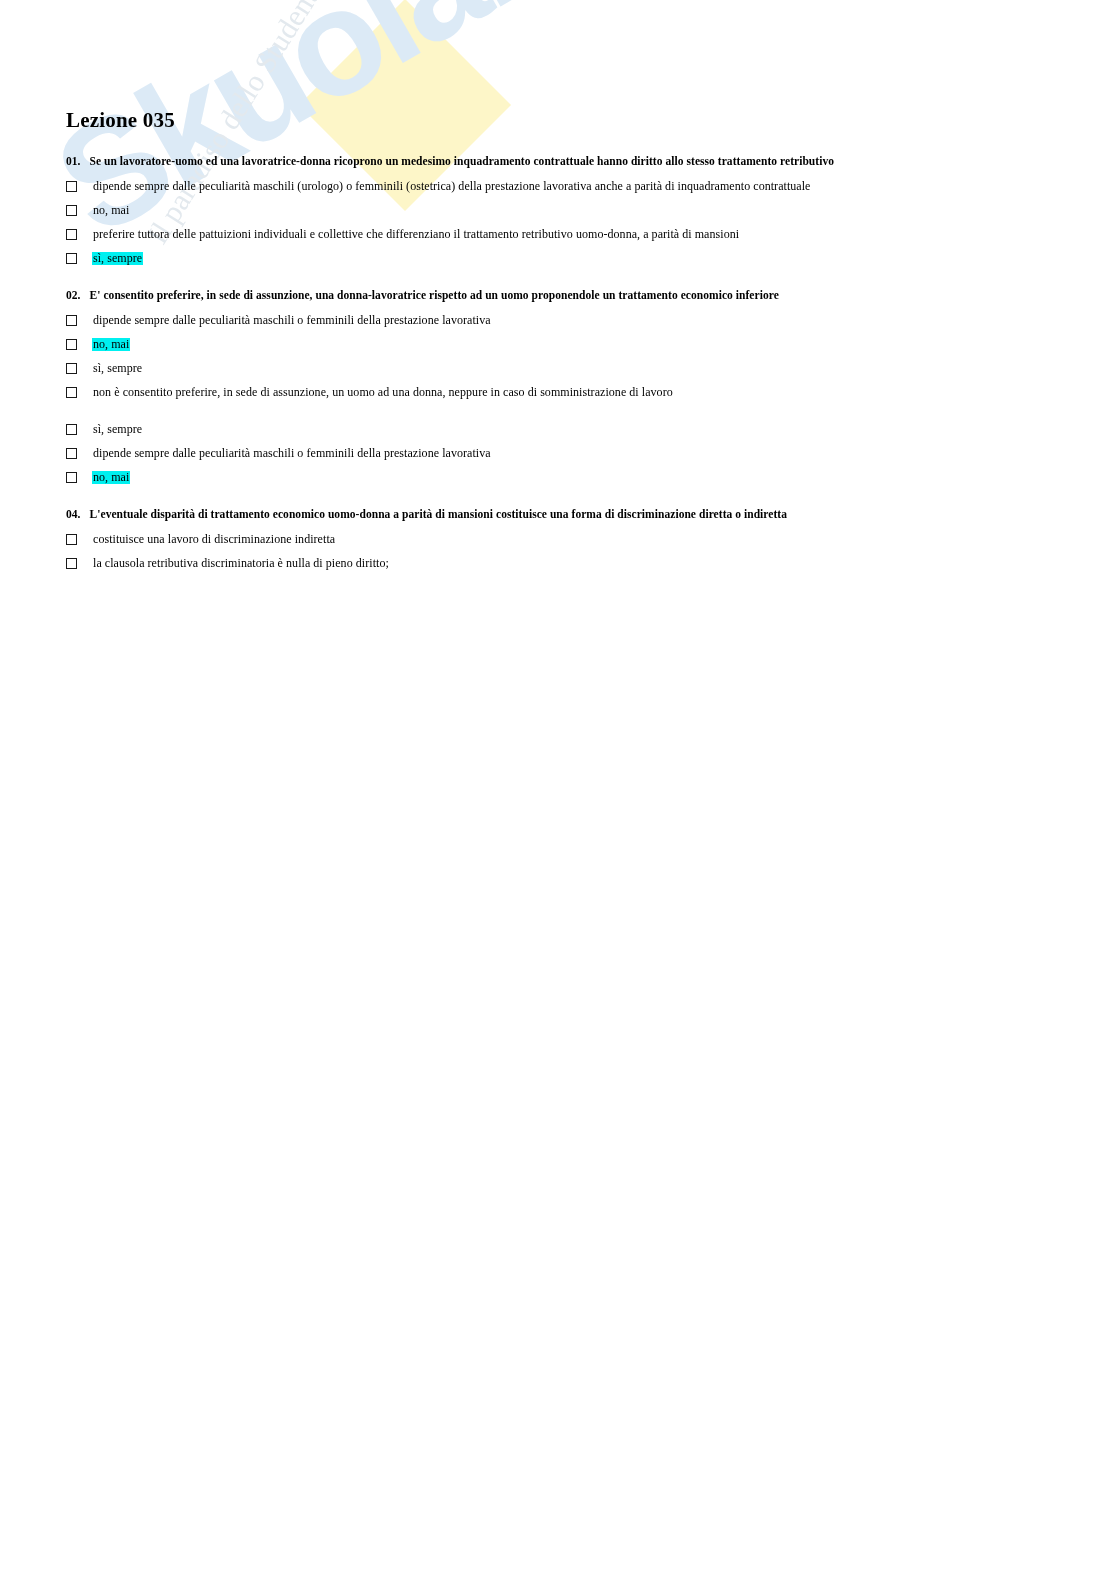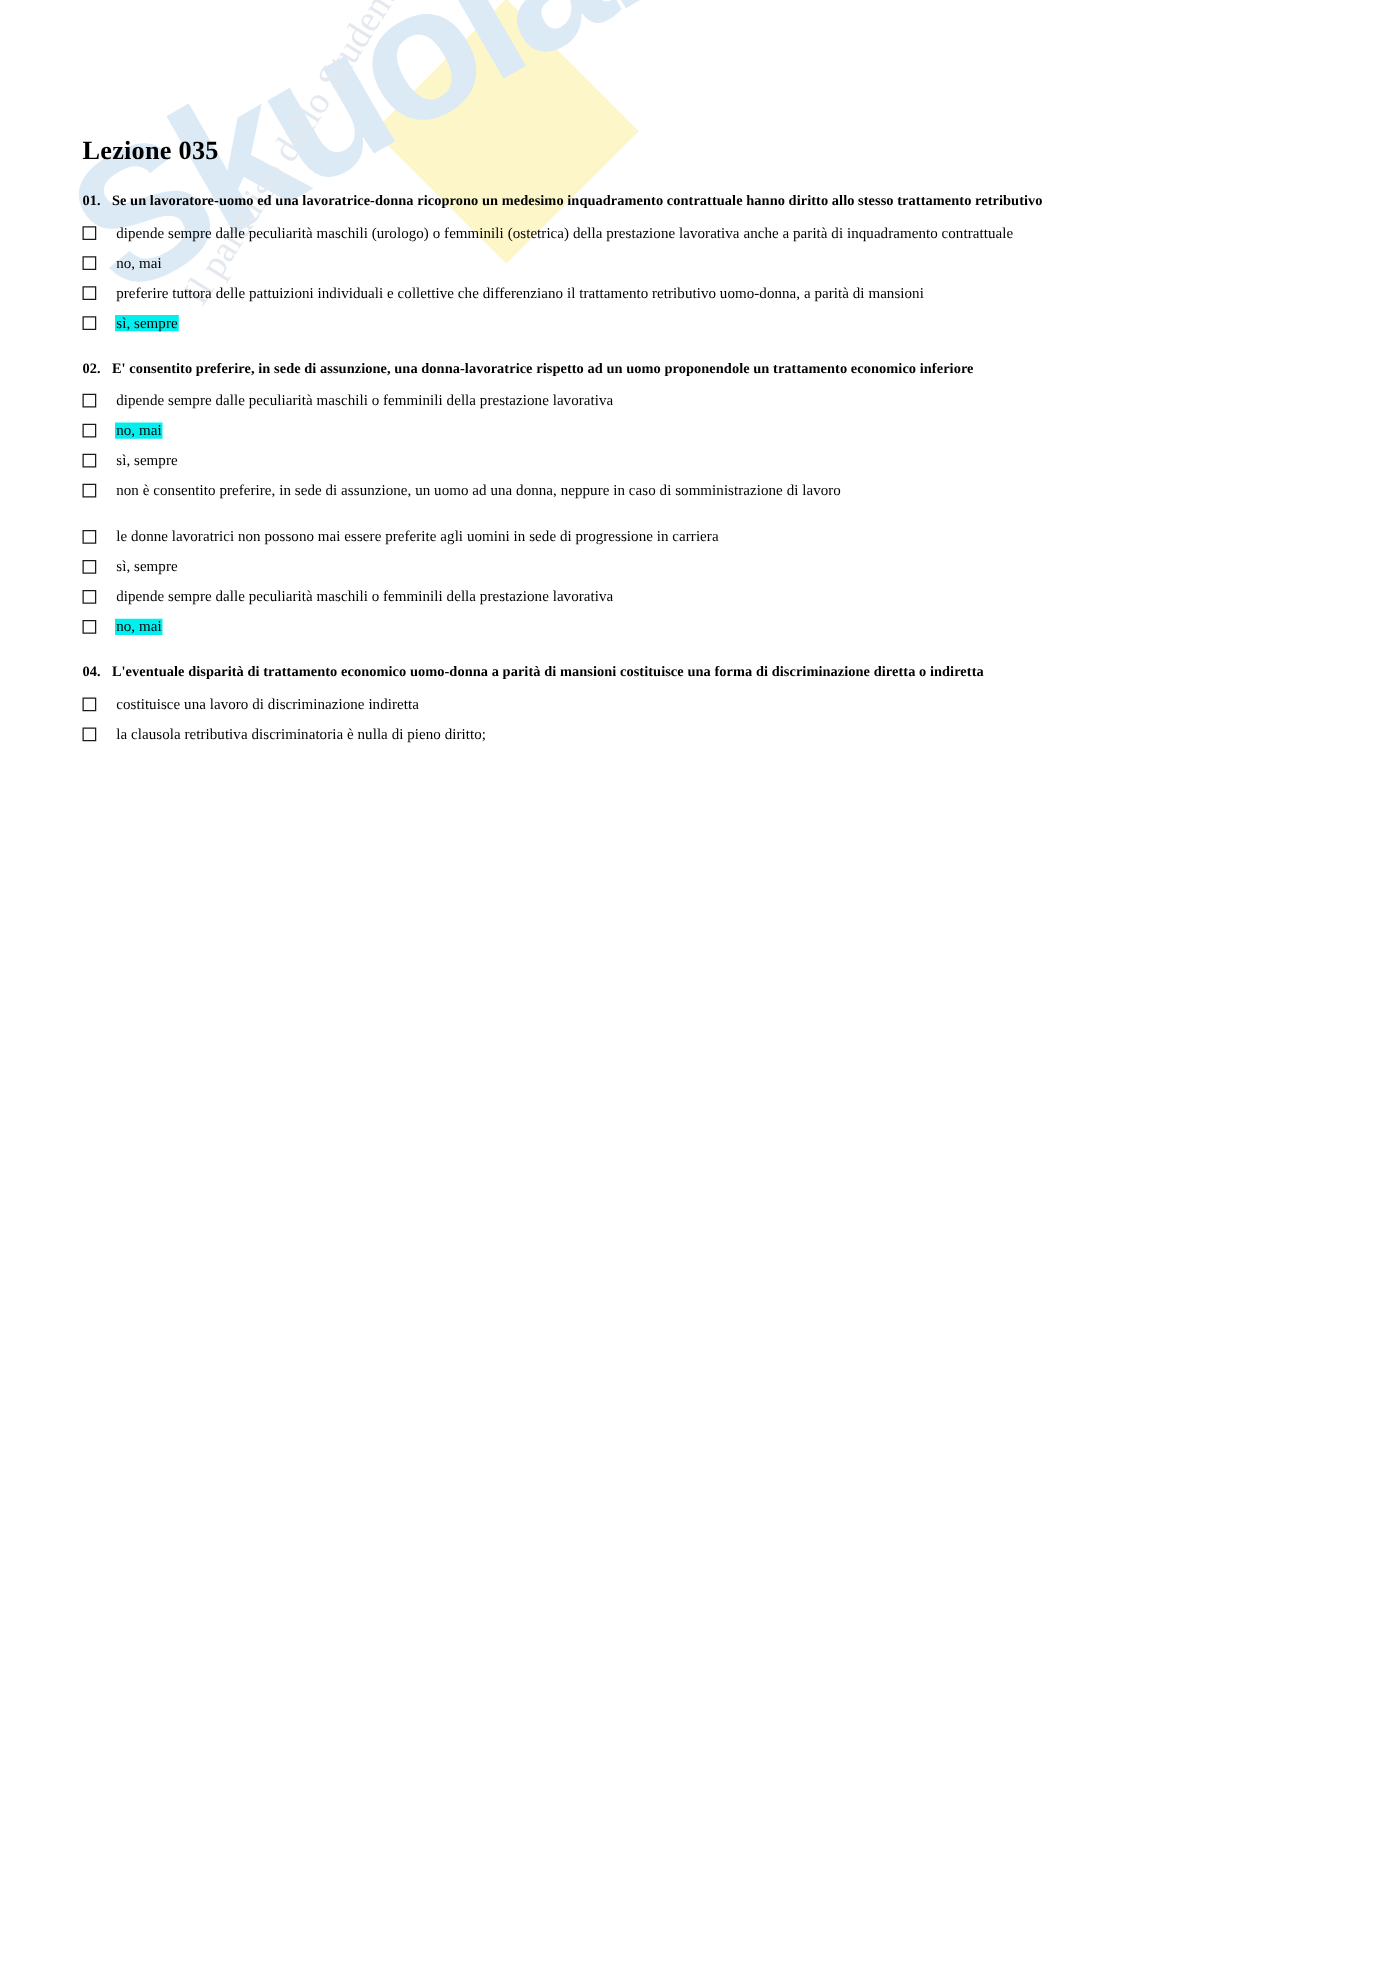--- a/index.html
+++ b/index.html
@@ -181,24 +181,20 @@
             <span class="option-text">sì, sempre</span>
           </div>
           <div class="option-row">
             <span class="checkbox"></span>
             <span class="option-text">non è consentito preferire, in sede di assunzione, un uomo ad una donna, neppure in caso di somministrazione di lavoro</span>
           </div>
         </div>
         <div class="question-block">
           <div class="option-row">
             <span class="checkbox"></span>
-            <span class="option-text">le donne lavoratrici non possono mai essere preferite agli uomini in sede di progressione in carriera</span>
-          </div>
-          <div class="option-row">
-            <span class="checkbox"></span>
             <span class="option-text">sì, sempre</span>
           </div>
           <div class="option-row">
             <span class="checkbox"></span>
             <span class="option-text">dipende sempre dalle peculiarità maschili o femminili della prestazione lavorativa</span>
           </div>
           <div class="option-row">
             <span class="checkbox"></span>
             <span class="option-text highlight">no, mai</span>
           </div>

